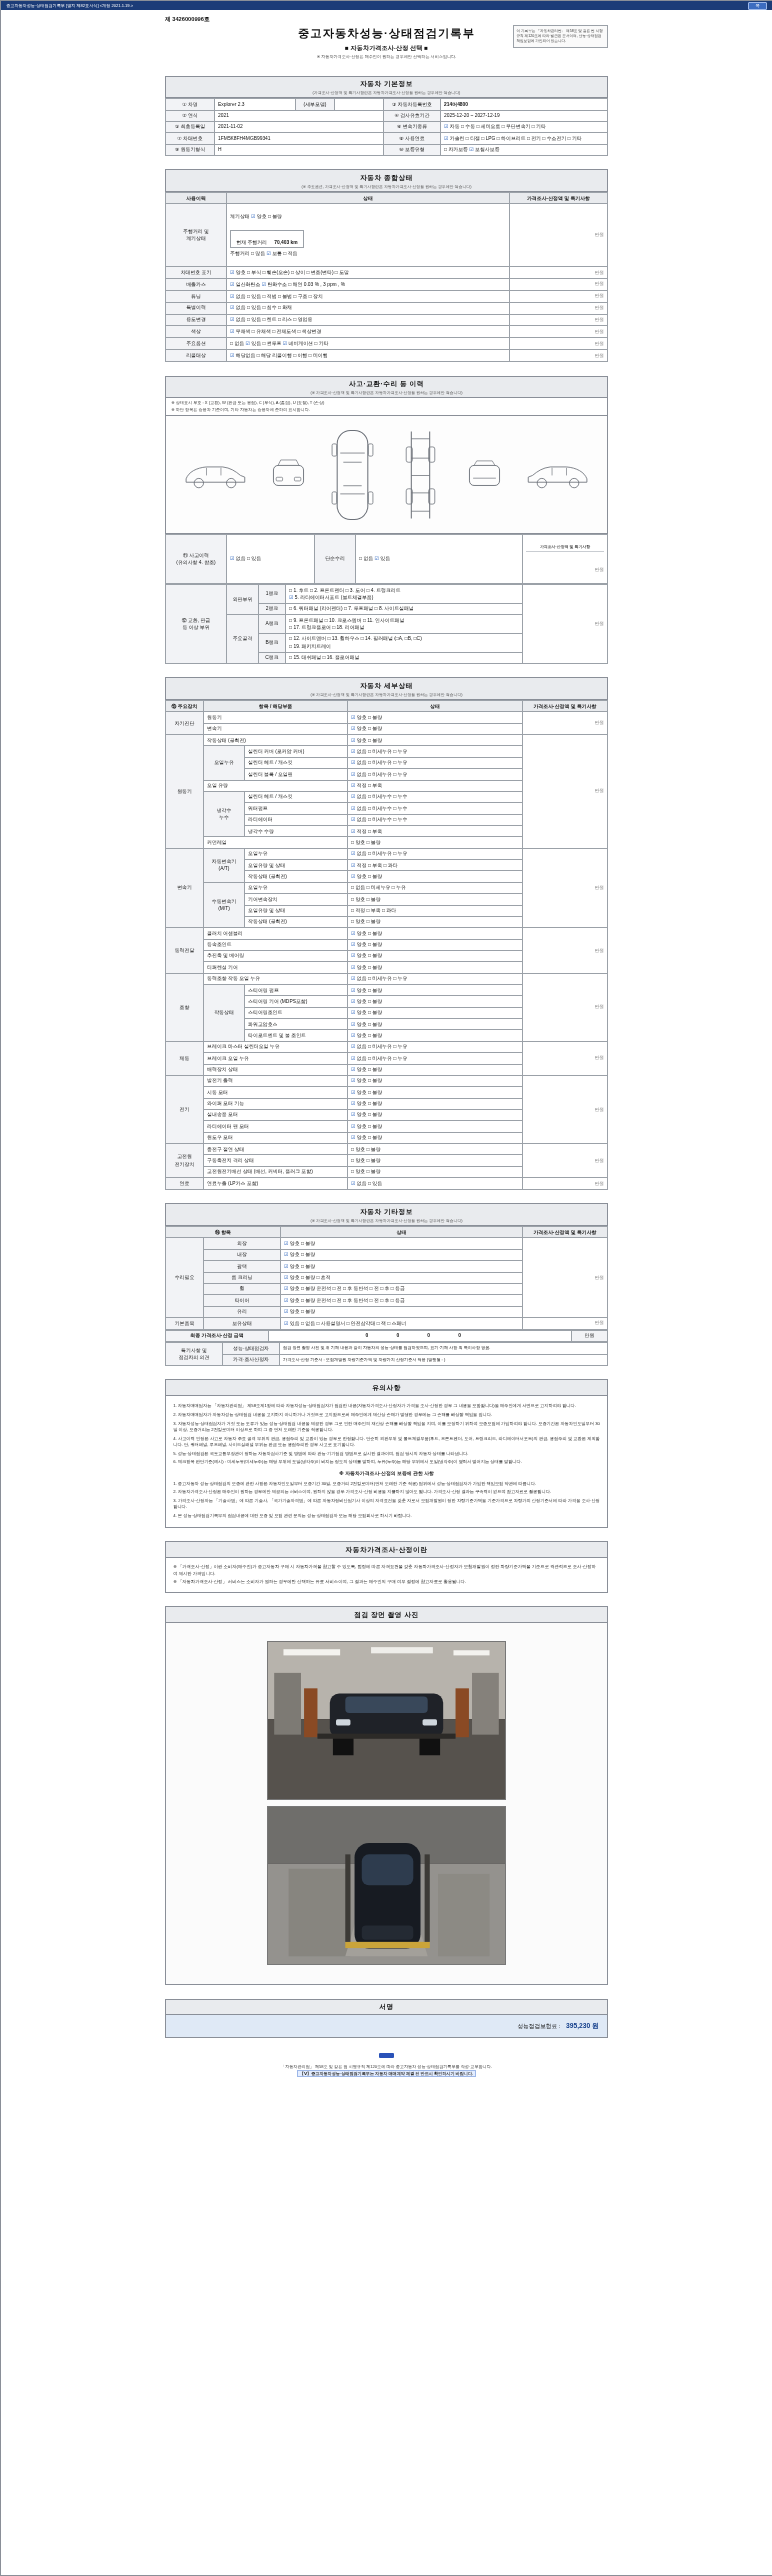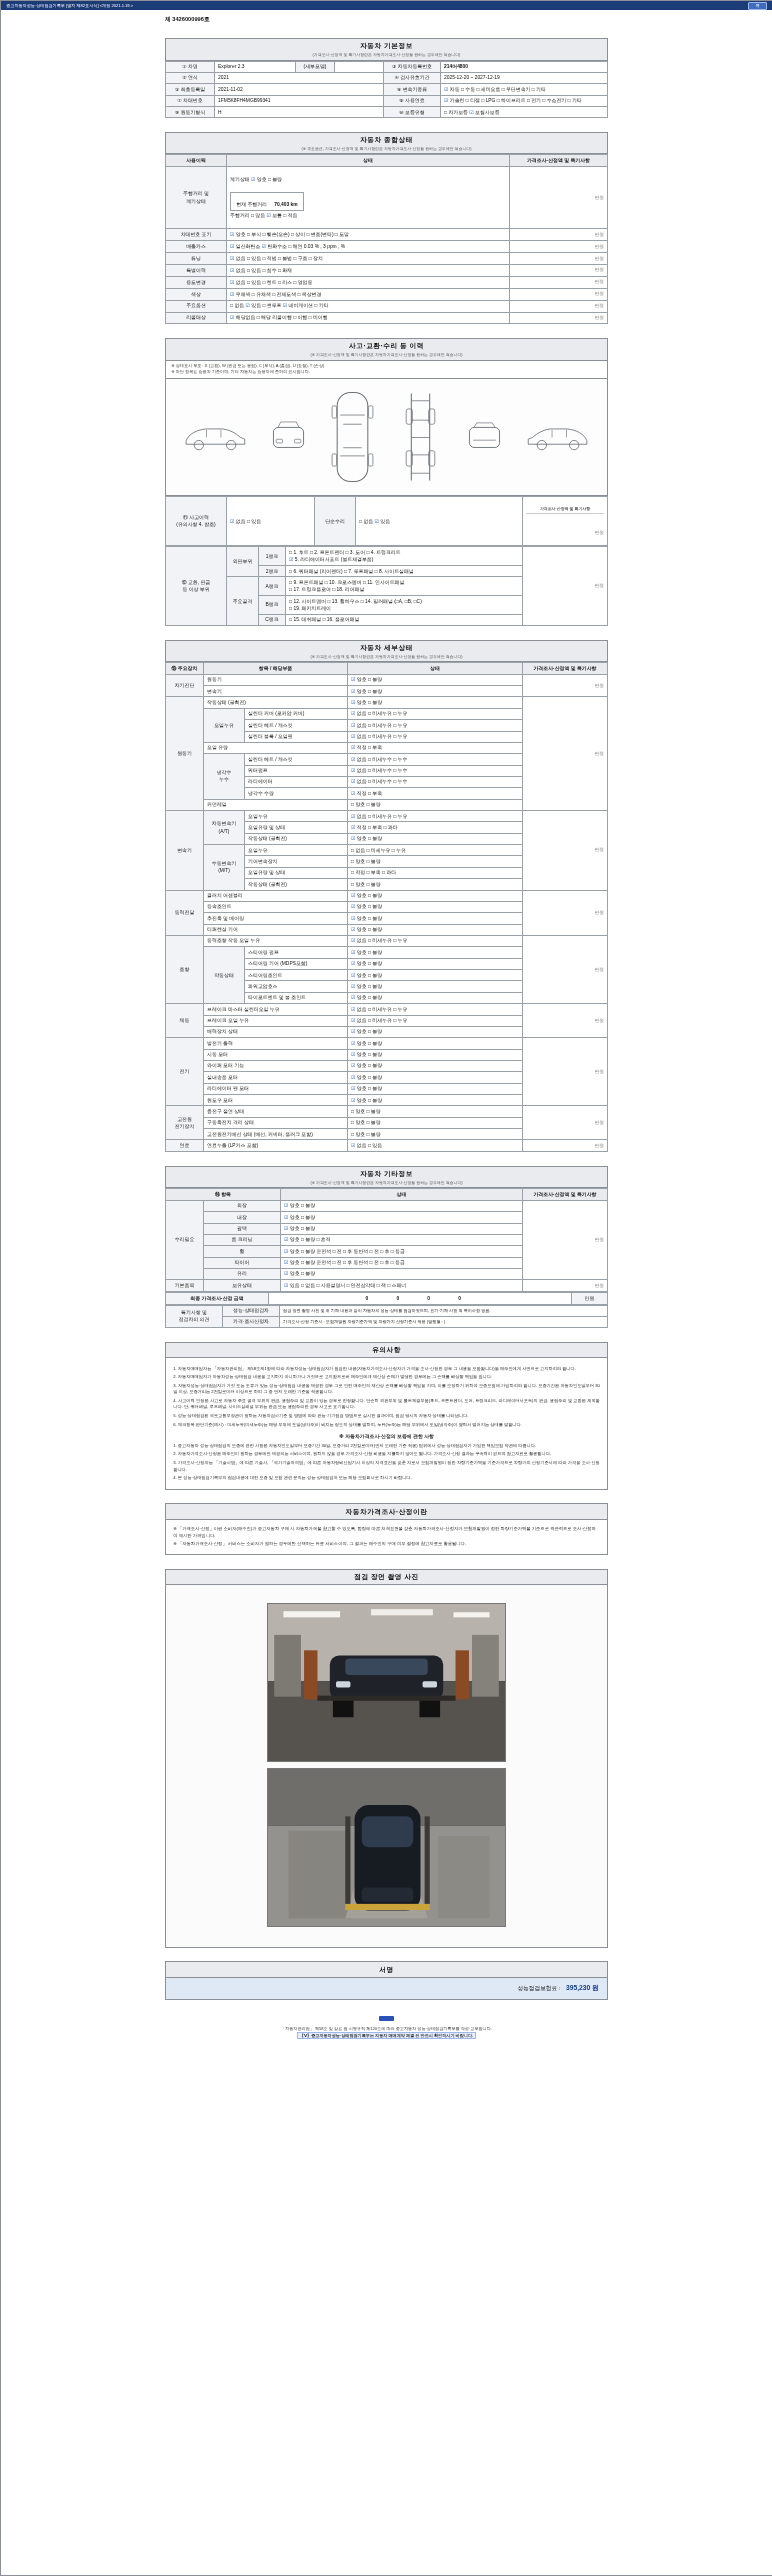--- a/index.html
+++ b/index.html
@@ -55,20 +55,26 @@
 
 <div class="topbar">
   <span>중고자동차성능·상태점검기록부 [별지 제82호서식] &lt;개정 2021.1.19.&gt;</span>
   <span class="tb-badge">쪽</span>
 </div>
 
 <div class="doc">
 
   <div class="docno">제 3426000996호</div>
 
+  <div class="title-row">
+    <h1>중고자동차성능·상태점검기록부</h1>
+    <div class="subtitle">■ 자동차가격조사·산정 선택 ■</div>
+    <div class="subnote">※ 자동차가격조사·산정은 매수인이 원하는 경우에만 선택하는 서비스입니다.</div>
+    <div class="rightbox">이 기록부는 「자동차관리법」 제58조 및 같은 법 시행규칙 제120조에 따라 발급된 문서이며, 성능·상태점검 책임보험에 가입되어 있습니다.</div>
+  </div>
 
   <div class="secbar">
     <span class="sectitle">자동차 기본정보</span>
     <span class="secnote">(가격조사·산정액 및 특기사항란은 자동차가격조사·산정을 원하는 경우에만 적습니다)</span>
   </div>
   <table class="f" style="border-top:none;">
     <colgroup>
         <col style="width:49px">
         <col style="width:81px">
         <col style="width:39px">

